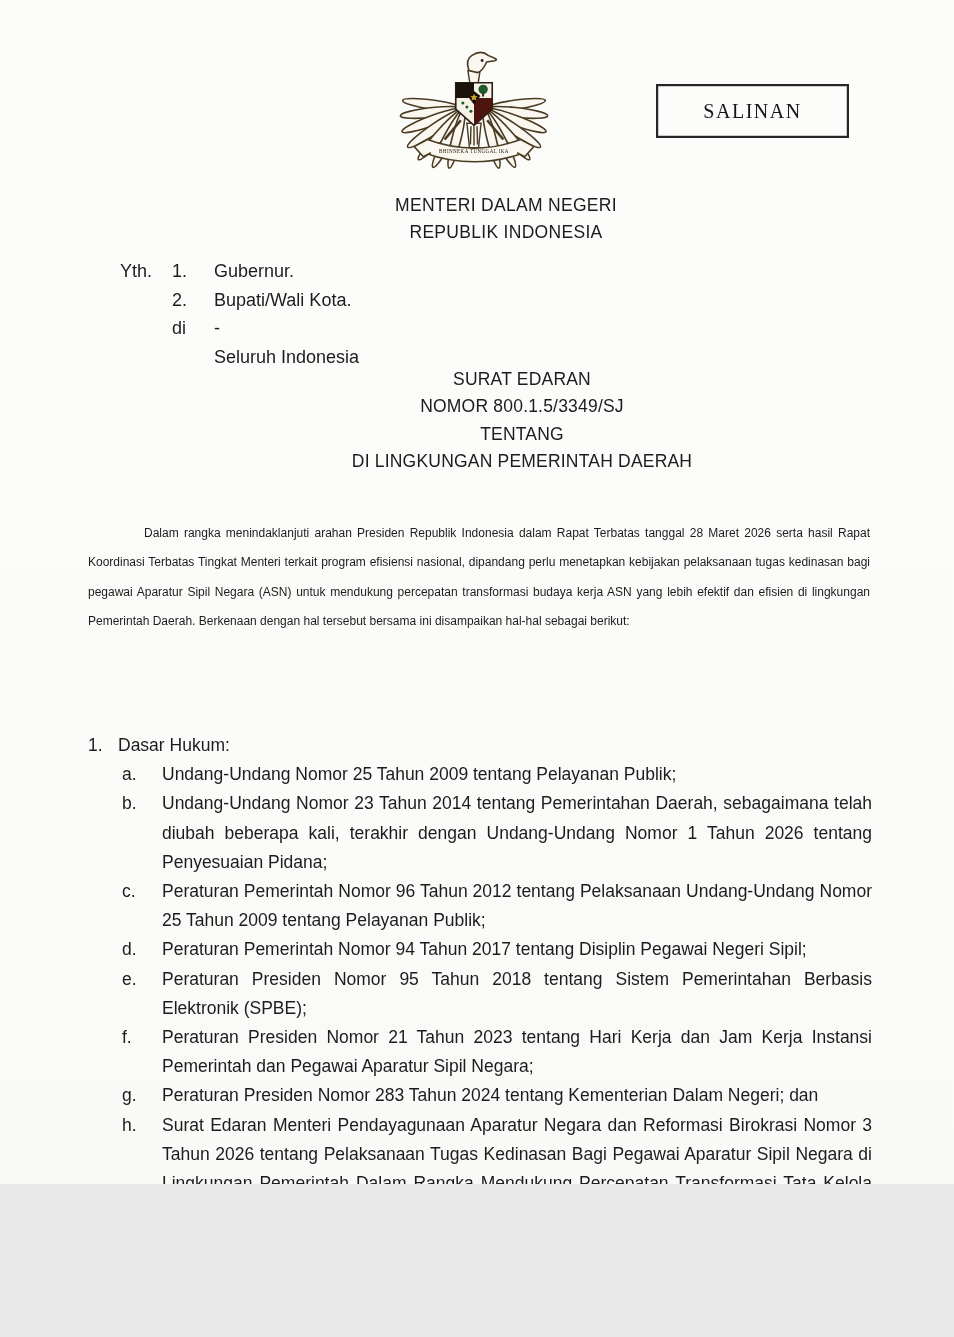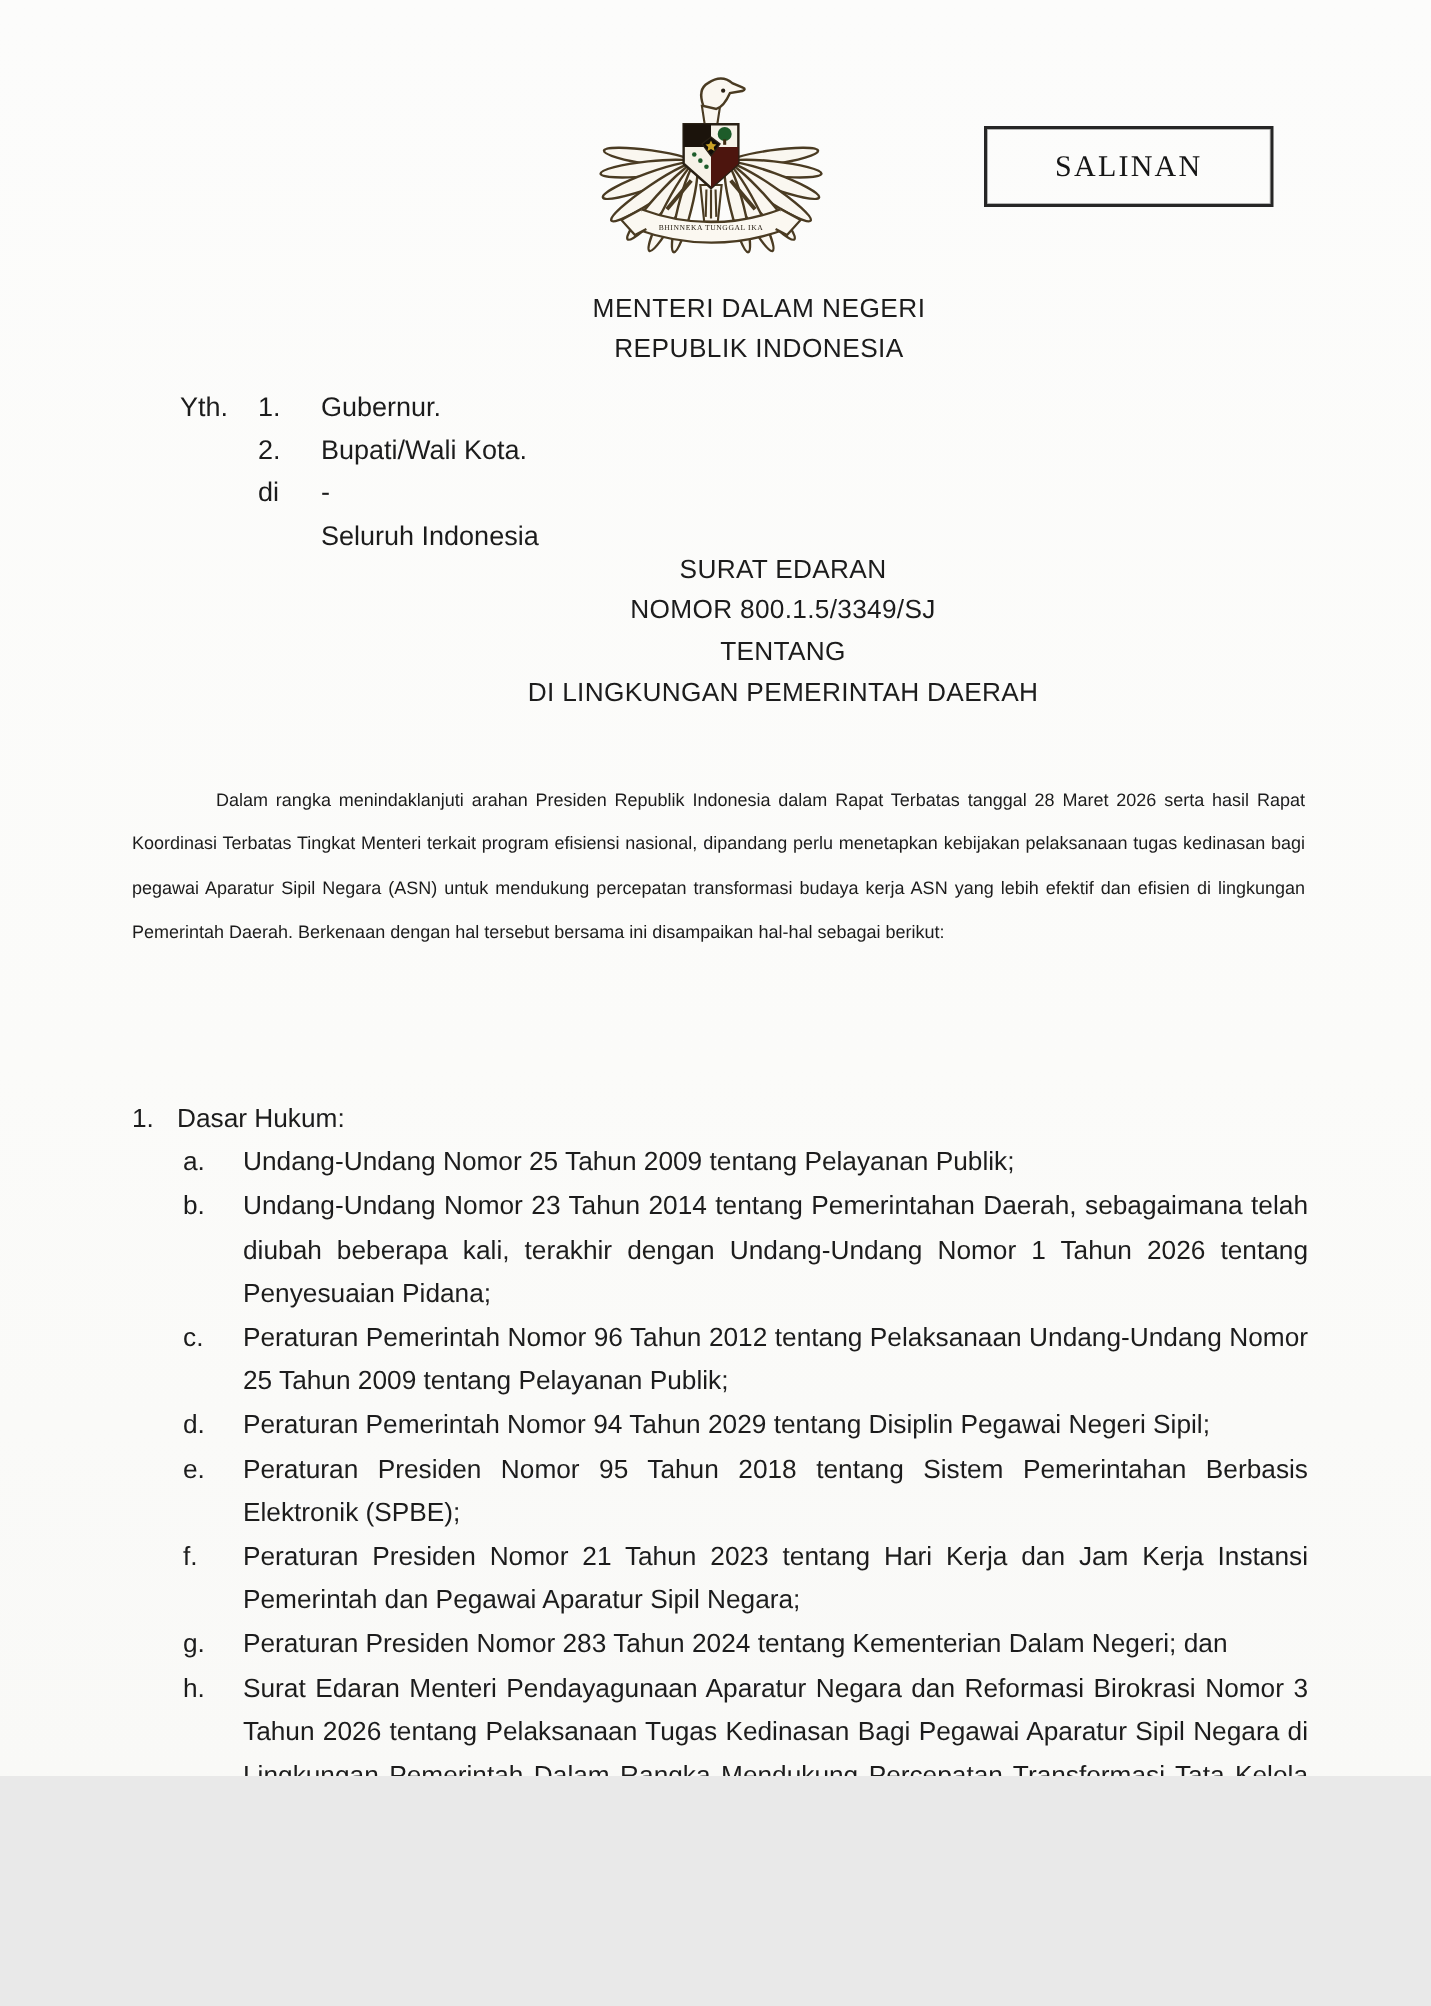--- a/index.html
+++ b/index.html
@@ -180,21 +180,21 @@
         <div class="li-text">Undang-Undang Nomor 23 Tahun 2014 tentang Pemerintahan Daerah, sebagaimana telah diubah beberapa kali, terakhir dengan Undang-Undang Nomor 1 Tahun 2026 tentang Penyesuaian Pidana;</div>
       </div>
 
       <div class="legal-item">
         <span class="li-letter">c.</span>
         <div class="li-text">Peraturan Pemerintah Nomor 96 Tahun 2012 tentang Pelaksanaan Undang-Undang Nomor 25 Tahun 2009 tentang Pelayanan Publik;</div>
       </div>
 
       <div class="legal-item">
         <span class="li-letter">d.</span>
-        <div class="li-text">Peraturan Pemerintah Nomor 94 Tahun 2029 tentang Disiplin Pegawai Negeri Sipil;</div>
+        <div class="li-text">Peraturan Pemerintah Nomor 94 Tahun 2017 tentang Disiplin Pegawai Negeri Sipil;</div>
       </div>
 
       <div class="legal-item">
         <span class="li-letter">e.</span>
         <div class="li-text">Peraturan Presiden Nomor 95 Tahun 2018 tentang Sistem Pemerintahan Berbasis Elektronik (SPBE);</div>
       </div>
 
       <div class="legal-item">
         <span class="li-letter">f.</span>
         <div class="li-text">Peraturan Presiden Nomor 21 Tahun 2023 tentang Hari Kerja dan Jam Kerja Instansi Pemerintah dan Pegawai Aparatur Sipil Negara;</div>

